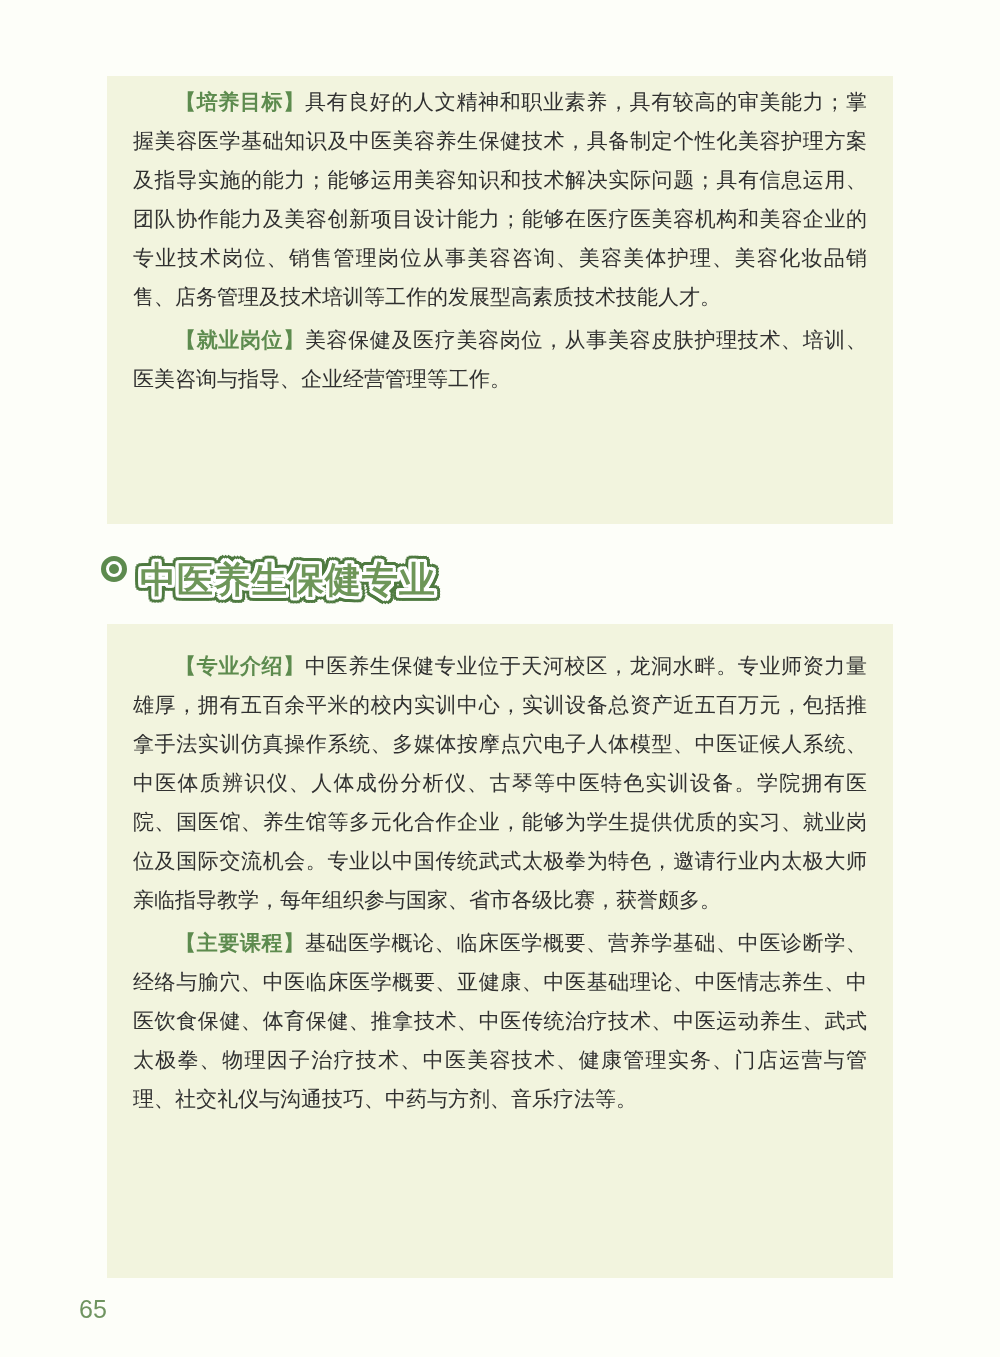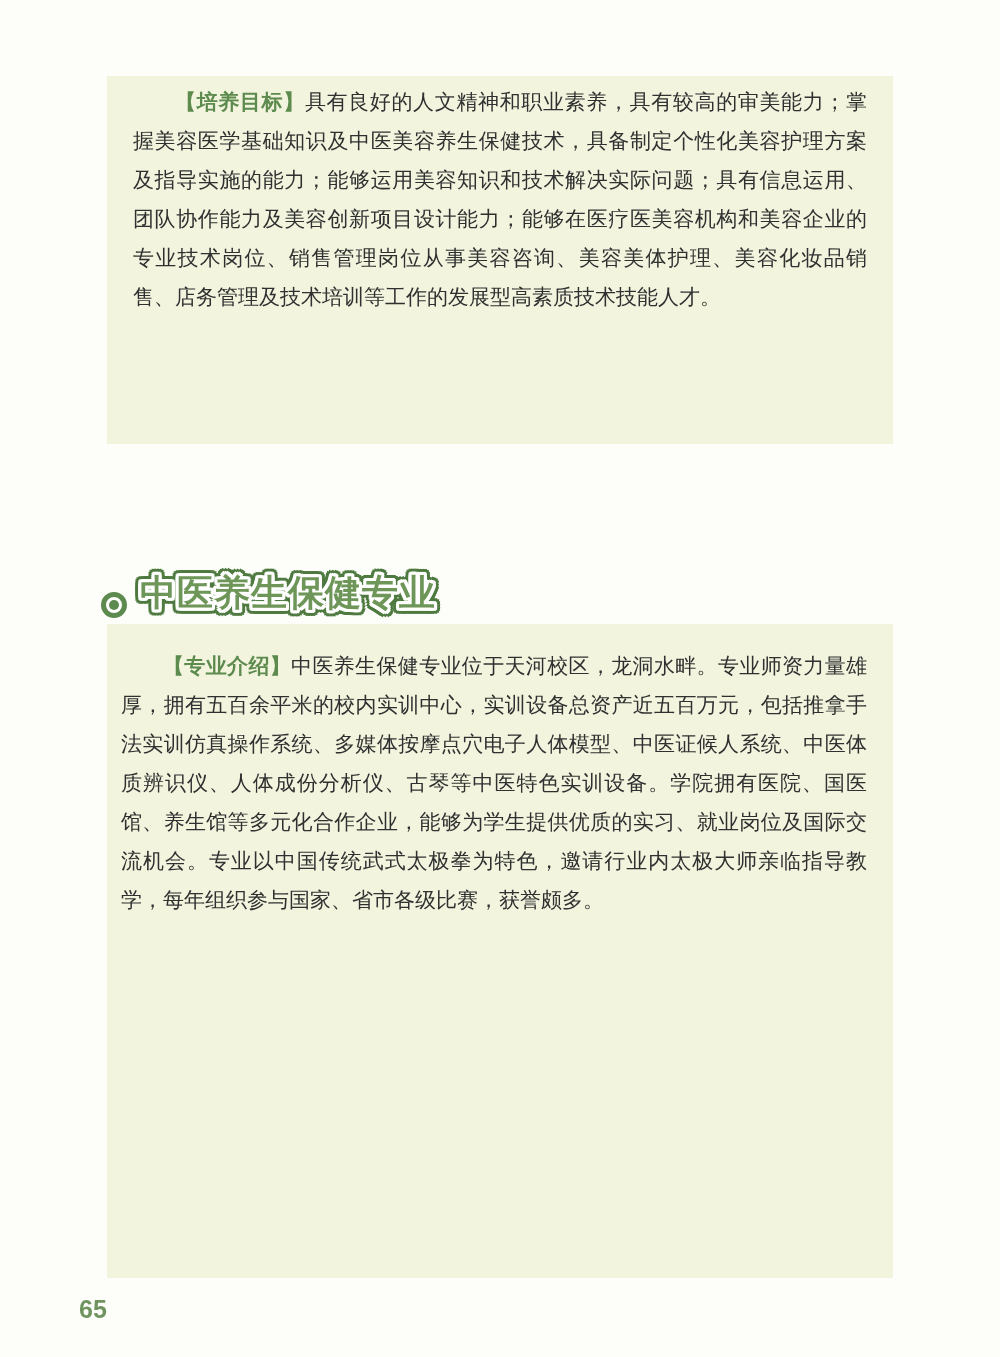--- a/index.html
+++ b/index.html
@@ -18,27 +18,27 @@
   .content-block {
     position: absolute;
     left: 107px;
     width: 786px;
     background: #f2f4de;
     box-sizing: border-box;
     overflow: hidden;
   }
   .block1 {
     top: 76px;
-    height: 368px;
+    height: 448px;
     padding: 6px 26px 6px 26px;
   }
   .block2 {
     top: 624px;
     height: 654px;
-    padding: 22px 26px 22px 14px;
+    padding: 22px 26px 22px 26px;
   }
   .content-block p {
     margin: 0 0 4px 0;
     font-size: 21px;
     line-height: 39px;
     color: #303030;
     font-weight: 500;
     text-indent: 2em;
     text-align: justify;
     letter-spacing: 0;
@@ -46,21 +46,21 @@
   .para-label {
     color: #5d8b4e;
     font-weight: 700;
   }
   .section-heading {
     position: absolute;
     left: 101px;
     top: 556px;
     height: 62px;
     display: flex;
-    align-items: flex-end;
+    align-items: flex-start;
     gap: 13px;
     margin: 0;
   }
   .bullet {
     width: 16px;
     height: 16px;
     border: 5px solid #5d8a4e;
     border-radius: 50%;
     background: #ffffff;
     display: flex;
@@ -92,42 +92,48 @@
       6px 3px 0 #4e7a40, 6px -3px 0 #4e7a40, -6px 3px 0 #4e7a40, -6px -3px 0 #4e7a40,
       3px 6px 0 #4e7a40, -3px 6px 0 #4e7a40, 3px -6px 0 #4e7a40, -3px -6px 0 #4e7a40,
       5px 5px 0 #4e7a40, 5px -5px 0 #4e7a40, -5px 5px 0 #4e7a40, -5px -5px 0 #4e7a40;
   }
   .page-number {
     position: absolute;
     left: 79px;
     top: 1295px;
     font-size: 25px;
     color: #6f9460;
-    font-weight: 700;
+    font-weight: 400;
   }
 </style>
 </head>
 <body>
 
 <div class="page">
 
   <section class="content-block block1">
     <p>
       <span class="para-label">【培养目标】</span><span>具有良好的人文精神和职业素养，具有较高的审美能力；掌握美容医学基础知识及中医美容养生保健技术，具备制定个性化美容护理方案及指导实施的能力；能够运用美容知识和技术解决实际问题；具有信息运用、团队协作能力及美容创新项目设计能力；能够在医疗医美容机构和美容企业的专业技术岗位、销售管理岗位从事美容咨询、美容美体护理、美容化妆品销售、店务管理及技术培训等工作的发展型高素质技术技能人才。</span>
+    </p>
+    <p>
+      <span class="para-label">【就业岗位】</span><span>美容保健及医疗美容岗位，从事美容皮肤护理技术、培训、医美咨询与指导、企业经营管理等工作。</span>
     </p>
   </section>
 
   <h1 class="section-heading">
     <span class="bullet">
         <span class="bullet-dot"></span>
       </span>
     <span class="heading-text">中医养生保健专业</span>
   </h1>
 
   <section class="content-block block2">
     <p>
       <span class="para-label">【专业介绍】</span><span>中医养生保健专业位于天河校区，龙洞水畔。专业师资力量雄厚，拥有五百余平米的校内实训中心，实训设备总资产近五百万元，包括推拿手法实训仿真操作系统、多媒体按摩点穴电子人体模型、中医证候人系统、中医体质辨识仪、人体成份分析仪、古琴等中医特色实训设备。学院拥有医院、国医馆、养生馆等多元化合作企业，能够为学生提供优质的实习、就业岗位及国际交流机会。专业以中国传统武式太极拳为特色，邀请行业内太极大师亲临指导教学，每年组织参与国家、省市各级比赛，获誉颇多。</span>
     </p>
+    <p>
+      <span class="para-label">【主要课程】</span><span>基础医学概论、临床医学概要、营养学基础、中医诊断学、经络与腧穴、中医临床医学概要、亚健康、中医基础理论、中医情志养生、中医饮食保健、体育保健、推拿技术、中医传统治疗技术、中医运动养生、武式太极拳、物理因子治疗技术、中医美容技术、健康管理实务、门店运营与管理、社交礼仪与沟通技巧、中药与方剂、音乐疗法等。</span>
+    </p>
   </section>
 
   <div class="page-number">65</div>
 
 </div>
 
 </body></html>

